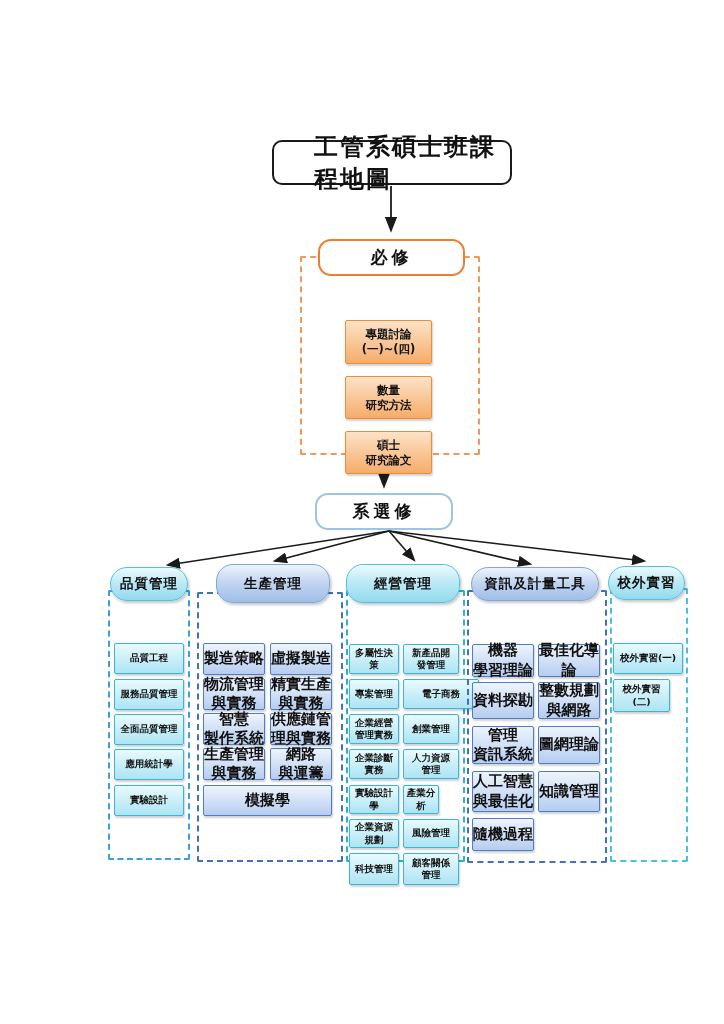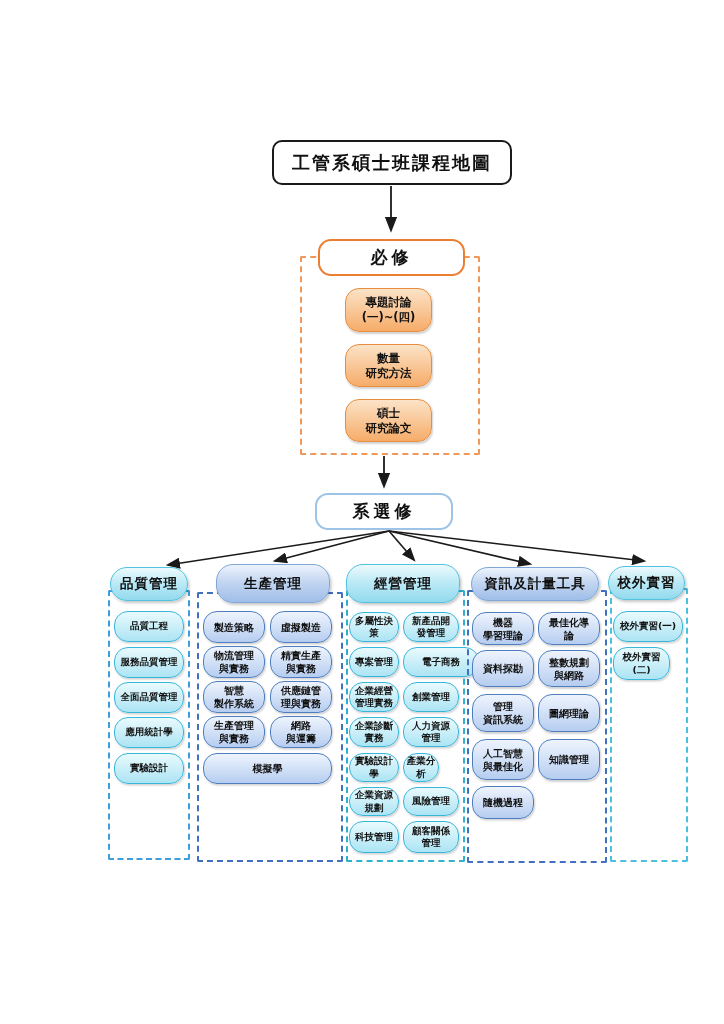--- a/index.html
+++ b/index.html
@@ -6,21 +6,21 @@
   .canvas{
     position:relative;width:724px;height:1024px;background:#fff;overflow:hidden;
     font-family:"DejaVu Sans","Liberation Sans",sans-serif;color:#111;
   }
   .abs{position:absolute;box-sizing:border-box;}
   svg.wires{position:absolute;left:0;top:0;pointer-events:none;}
 
   .title-box{
     border:2.5px solid #1a1a1a;border-radius:10px;background:#fff;
     display:flex;align-items:center;justify-content:center;
-    font-size:18px;font-weight:700;letter-spacing:2px;
+    font-size:24px;font-weight:700;letter-spacing:2px;padding-left:40px;
   }
   .hdr-box{
     border-radius:13px;background:#fff;
     display:flex;align-items:center;justify-content:center;
     font-size:17px;font-weight:700;letter-spacing:4px;
   }
   .hdr-orange{border:2.5px solid #ED7D31;}
   .hdr-blue{border:2px solid #9DC3E6;}
 
   .dash{border:2px dashed #4170C0;border-radius:2px;background:transparent;}
@@ -33,25 +33,26 @@
   .pill{
     border-radius:17px;display:flex;align-items:center;justify-content:center;
     font-size:13.5px;font-weight:700;letter-spacing:1px;
     box-shadow:1.5px 2px 3px rgba(0,0,0,.22);
   }
   .pill-cyan{background:linear-gradient(180deg,#EDFAFD 0%,#BDEAF6 45%,#93DAEE 100%);border:1.5px solid #4FC3E0;}
   .pill-blue{background:linear-gradient(180deg,#EDF3FC 0%,#C3D6F1 45%,#9FBEE9 100%);border:1.5px solid #7FA8D8;}
 
   .box{
     display:flex;align-items:center;justify-content:center;text-align:center;
-    white-space:pre-line;font-weight:600;line-height:1.3;border-radius:14px;
+    white-space:pre-line;font-weight:600;line-height:1.3;border-radius:2px;
     box-shadow:1px 1.5px 2px rgba(0,0,0,.18);
+    margin-top:32px;
   }
   .box-cyan{background:linear-gradient(180deg,#E9FAFD,#ACE4F4);border:1.5px solid #38B6DA;font-size:9.5px;}
-  .box-blue{background:linear-gradient(180deg,#EEF4FD,#B6CDF0);border:1.5px solid #4E7EC0;font-size:10px;}
+  .box-blue{background:linear-gradient(180deg,#EEF4FD,#B6CDF0);border:1.5px solid #4E7EC0;font-size:15px;}
   .box-orange{background:linear-gradient(180deg,#FCE3C8,#F6AC69);border:1.5px solid #E88E3E;font-size:11.5px;font-weight:700;}
 </style>
 </head>
 <body>
 
 <div class="canvas">
 
   <svg class="wires" width="724" height="1024" viewBox="0 0 724 1024">
     <defs>
       <marker id="ah" markerWidth="9" markerHeight="7" refX="7.5" refY="3.5" orient="auto">

